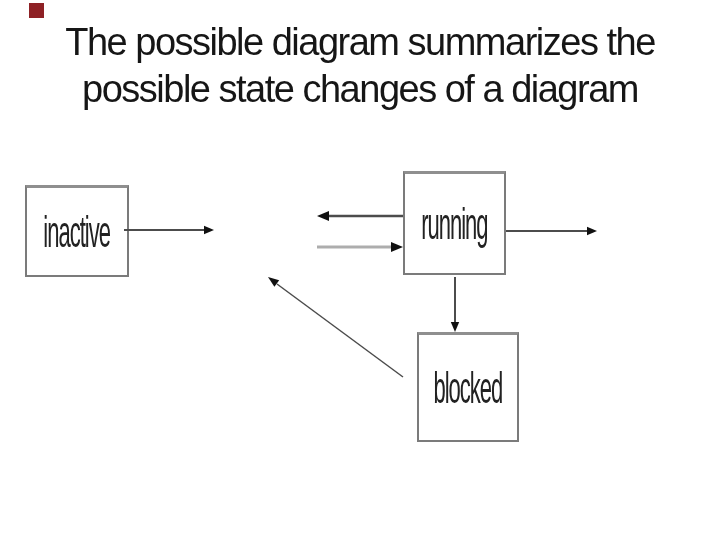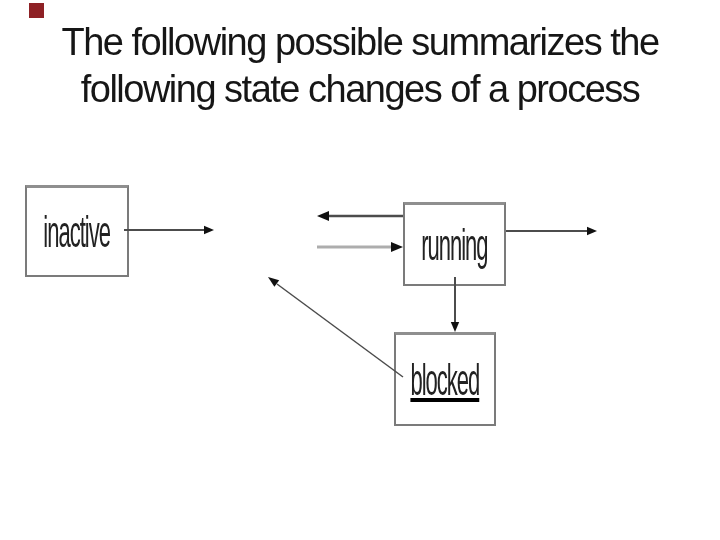--- a/index.html
+++ b/index.html
@@ -51,42 +51,42 @@
     display: inline-block;
     font-size: 44px;
     letter-spacing: -2px;
     color: #222222;
     transform: scaleX(0.5);
     white-space: nowrap;
     line-height: 1;
   }
   .box-inactive  { left: 25px;  top: 185px; width: 104px;  height: 92px; }
   .box-ready     { left: 214px; top: 185px; width: 103px; height: 92px; }
-  .box-running   { left: 403px; top: 202px; width: 103px; height: 84px; }
+  .box-running   { left: 403px; top: 171px; width: 103px; height: 104px; }
   .box-completed { left: 597px; top: 185px; width: 100px; height: 92px; }
-  .box-blocked   { left: 394px; top: 332px; width: 102px; height: 94px; text-decoration: underline; }
+  .box-blocked   { left: 417px; top: 332px; width: 102px; height: 110px; }
   .edges-overlay {
     position: absolute;
     left: 0;
     top: 0;
     width: 720px;
     height: 540px;
     pointer-events: none;
   }
 </style>
 </head>
 <body>
 
 <div class="slide">
 
   <div class="corner-marker"></div>
 
   <div class="title-block">
-    <div>The following possible summarizes the</div>
-    <div>following state changes of a process</div>
+    <div>The possible diagram summarizes the</div>
+    <div>possible state changes of a diagram</div>
   </div>
 
   <div class="state-box box-inactive">
     <span class="state-label">inactive</span>
   </div>
 
 
   <div class="state-box box-running">
     <span class="state-label">running</span>
   </div>

